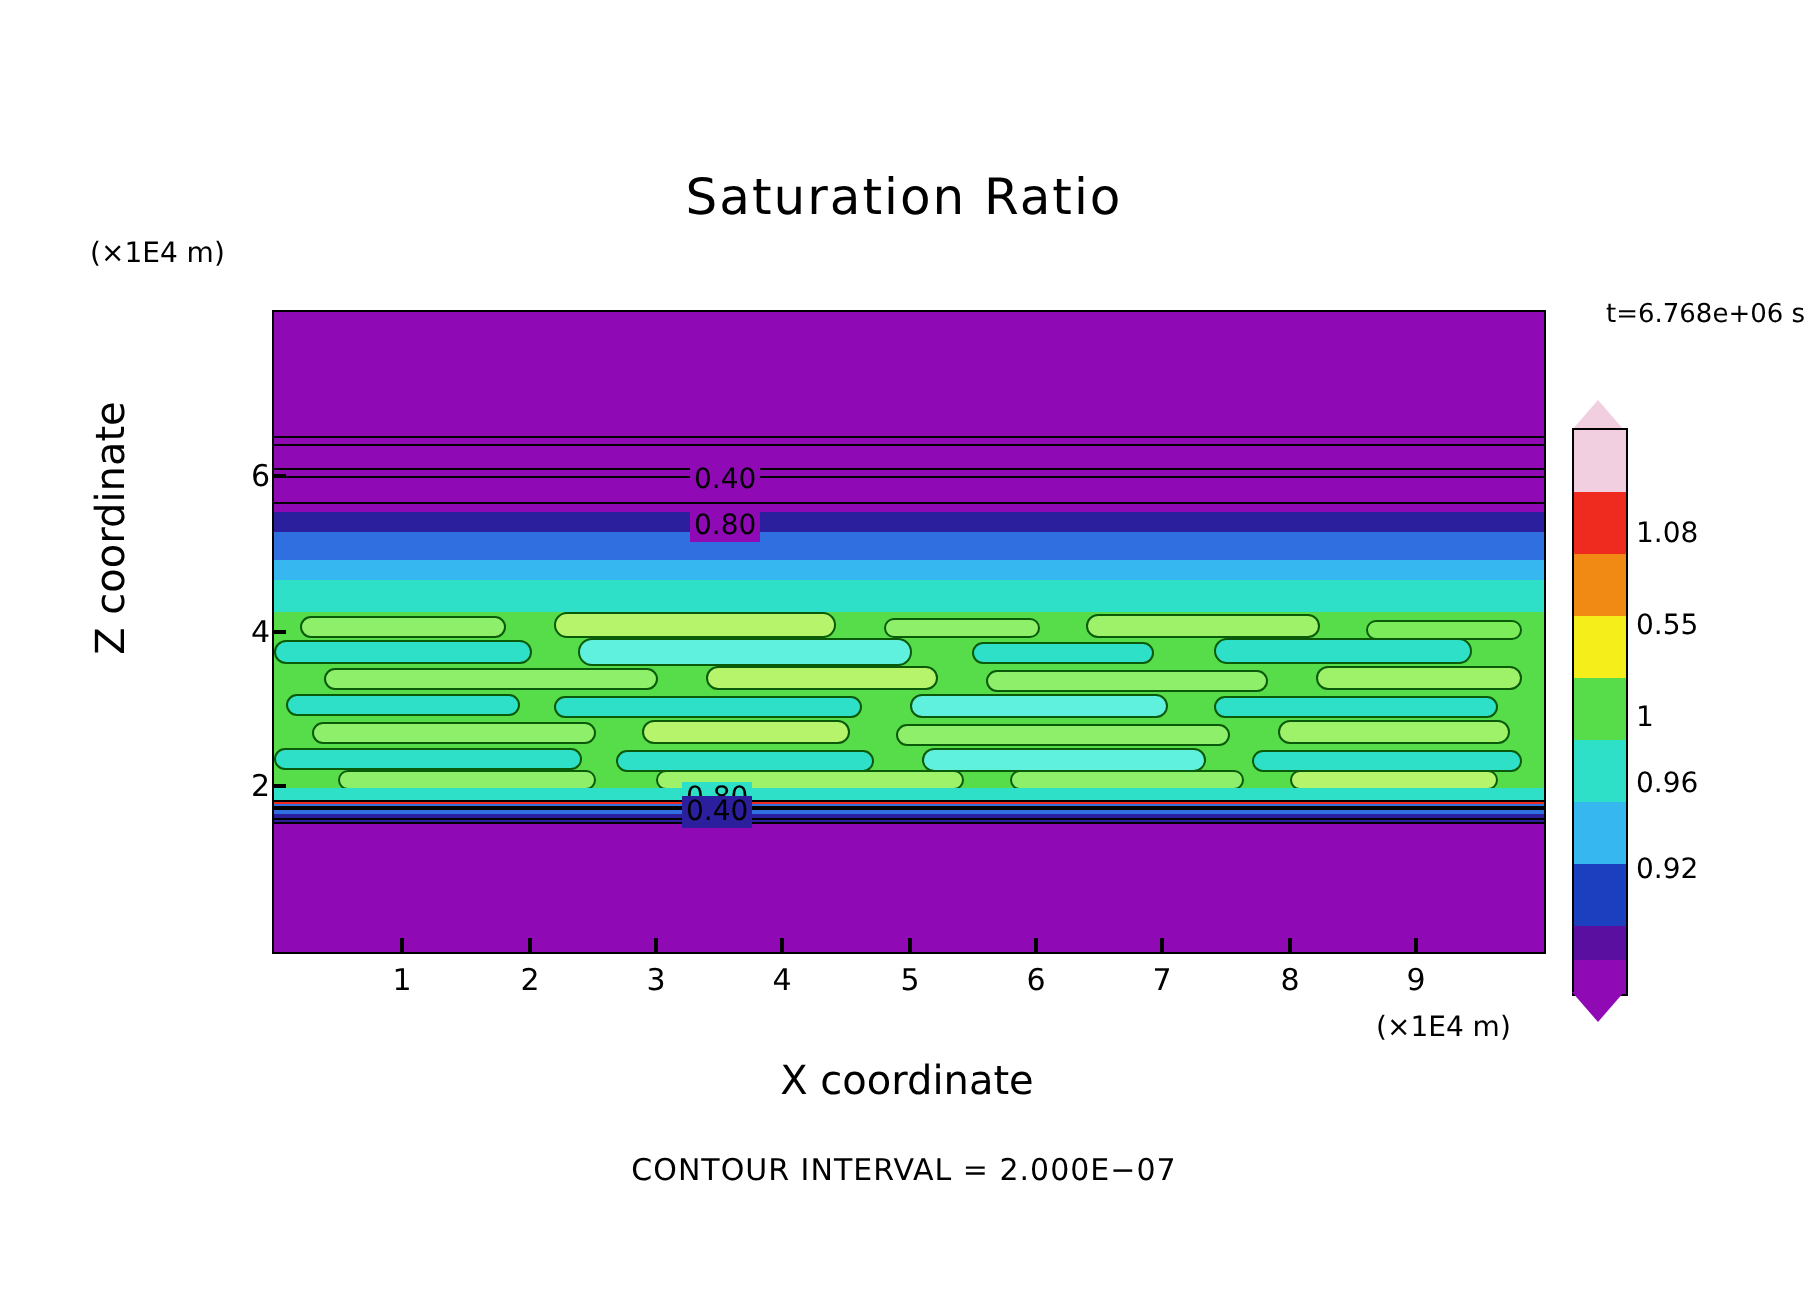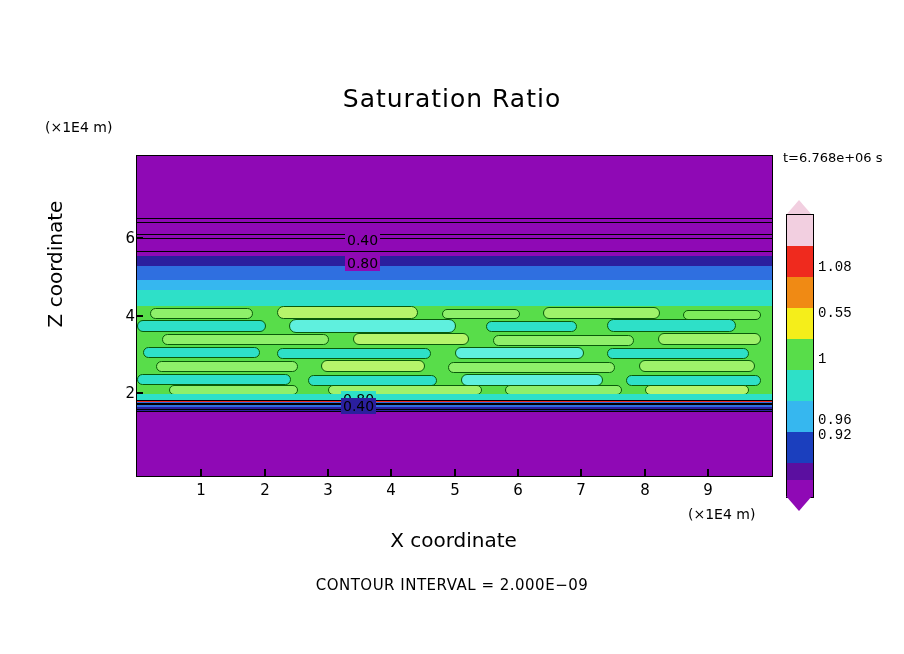--- a/index.html
+++ b/index.html
@@ -11,21 +11,21 @@
   .abs{position:absolute;}
   #title{
     left:0;right:0;top:84px;text-align:center;
     font-size:25px;color:#000;letter-spacing:1px;
     font-family:"DejaVu Sans",sans-serif;
   }
   #ytop-units{
     left:45px;top:119px;font-size:14px;color:#000;
   }
   #time-label{
-    left:783px;top:150px;font-size:13px;color:#000;
+    left:803px;top:150px;font-size:13px;color:#000;
   }
   #plot{
     left:136px;top:155px;width:635px;height:320px;
     border:1.5px solid #000;background:#8f09b5;overflow:hidden;
   }
   
   .band{position:absolute;left:0;width:100%;}
   .hline{position:absolute;left:0;width:100%;height:1px;background:#000;}
   #ylabel{
     left:-45px;top:252px;width:200px;text-align:center;
@@ -51,21 +51,21 @@
   #cbar-top-tri{
     position:absolute;left:0;top:0;width:0;height:0;
     border-left:13px solid transparent;border-right:13px solid transparent;
     border-bottom:15px solid #f2cfe0;
   }
   #cbar-bot-tri{
     position:absolute;left:0;bottom:0;width:0;height:0;
     border-left:13px solid transparent;border-right:13px solid transparent;
     border-top:15px solid #8f09b5;
   }
-  .cbtick{position:absolute;left:32px;font-size:14px;color:#000;white-space:nowrap;font-family:Liberation Mono, monospace;}
+  .cbtick{position:absolute;left:32px;font-size:14px;color:#000;white-space:nowrap;}
   .clabel-box{
     position:absolute;font-size:14px;color:#000;
     padding:0 2px;
   }
 </style>
 </head>
 <body>
 
 <div class="abs" id="title">Saturation Ratio</div>
 
@@ -173,36 +173,36 @@
 <div class="abs xtick" style="left:376px;">4</div>
 <div class="abs xtick" style="left:440px;">5</div>
 <div class="abs xtick" style="left:503px;">6</div>
 <div class="abs xtick" style="left:566px;">7</div>
 <div class="abs xtick" style="left:630px;">8</div>
 <div class="abs xtick" style="left:693px;">9</div>
 
 <div class="abs" id="xunits">(×1E4 m)</div>
 <div class="abs" id="xlabel">X coordinate</div>
 
-<div class="abs" id="contour-interval">CONTOUR INTERVAL =  2.000E−09</div>
+<div class="abs" id="contour-interval">CONTOUR INTERVAL =  2.000E−07</div>
 
 <div class="abs" id="cbar-wrap">
   <div id="cbar-top-tri"></div>
   <div id="cbar">
     <div class="seg" style="top:0px;height:31px;background:#f2cfe0;"></div>
     <div class="seg" style="top:31px;height:31px;background:#ef2a1e;"></div>
     <div class="seg" style="top:62px;height:31px;background:#f08a14;"></div>
     <div class="seg" style="top:93px;height:31px;background:#f5ee1a;"></div>
     <div class="seg" style="top:124px;height:31px;background:#58dd4a;"></div>
     <div class="seg" style="top:155px;height:31px;background:#2ee0c8;"></div>
     <div class="seg" style="top:186px;height:31px;background:#36b7ef;"></div>
     <div class="seg" style="top:217px;height:31px;background:#1b3fbe;"></div>
     <div class="seg" style="top:248px;height:17px;background:#5b0fa0;"></div>
     <div class="seg" style="top:265px;height:17px;background:#8f09b5;"></div>
   </div>
   <div id="cbar-bot-tri" style="top:296px;"></div>
 
   <div class="cbtick" style="top:59px;">1.08</div>
   <div class="cbtick" style="top:105px;">0.55</div>
   <div class="cbtick" style="top:151px;">1</div>
-  <div class="cbtick" style="top:212px;">0.96</div>
+  <div class="cbtick" style="top:184px;">0.96</div>
   <div class="cbtick" style="top:227px;">0.92</div>
 </div>
 
 </body></html>

